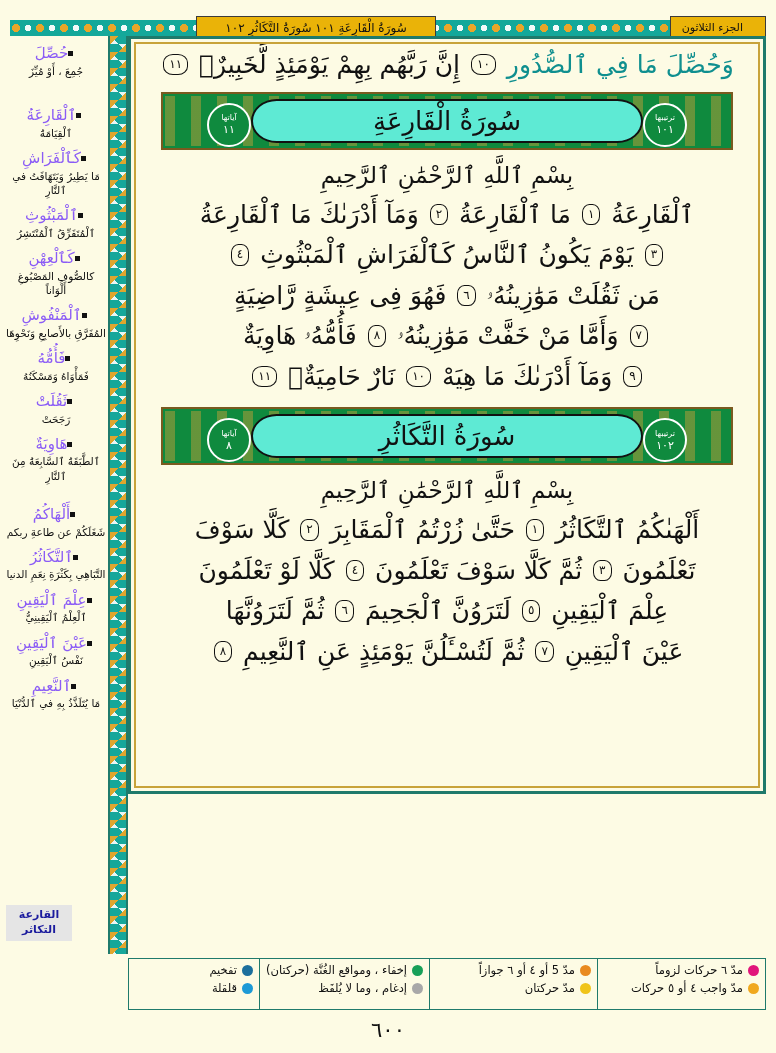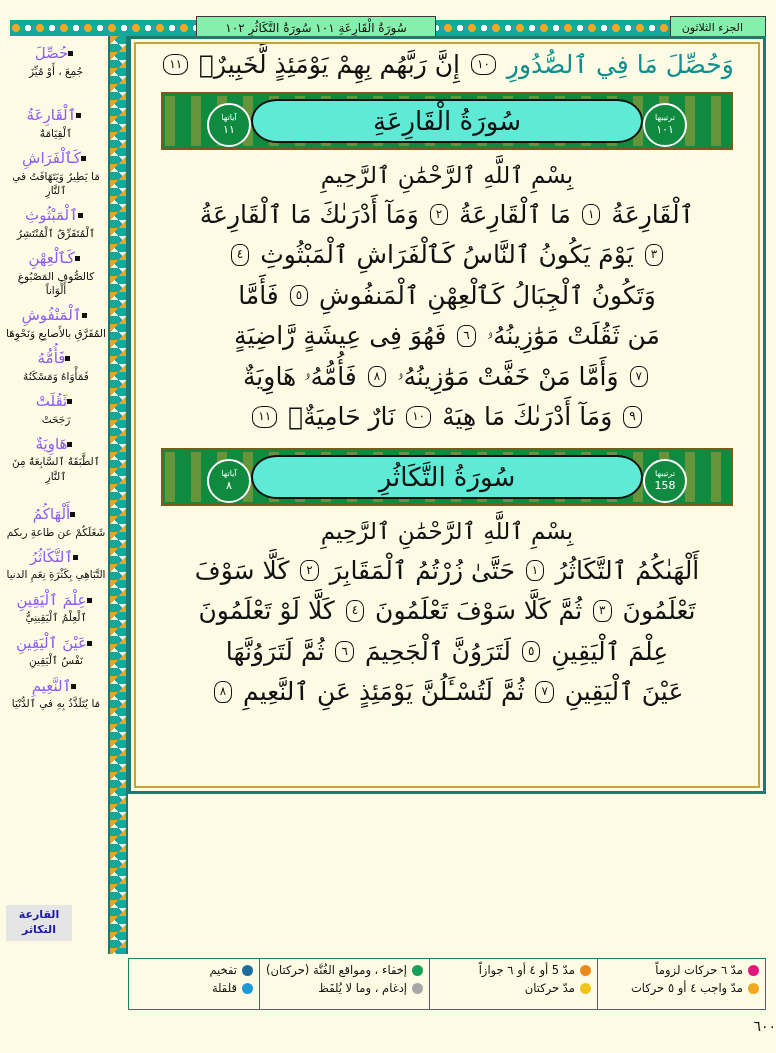--- a/index.html
+++ b/index.html
@@ -20,21 +20,21 @@
   }
   .ornament-band .dots{
     position:absolute;inset:0;
     background-image:
       radial-gradient(circle at 6px 8px, #f5a623 0 4px, transparent 4px),
       radial-gradient(circle at 18px 8px, #ffffff 0 3px, transparent 3px);
     background-size:24px 16px;
     opacity:.95;
   }
   .hdr-box{
-    position:absolute;top:8px;background:#86efac;border:1px solid #3b3b3b;
+    position:absolute;top:8px;background:#eab308;border:1px solid #3b3b3b;
     height:22px;line-height:22px;text-align:center;
     font-family:"DejaVu Sans","Liberation Sans",sans-serif;
     font-size:12px;color:#111;white-space:nowrap;padding:0 22px;
     box-sizing:border-box;
   }
   .hdr-center{left:186px;width:240px;}
   .hdr-right{right:0px;width:96px;font-size:11px;}
 
   
   .frame{
@@ -147,22 +147,22 @@
   .legend-col{
     flex:1;border-left:1px solid #1f7a6b;padding:4px 6px;
     display:flex;flex-direction:column;justify-content:flex-start;gap:4px;
   }
   .legend-col:last-child{border-left:none;}
   .legend-col.narrow{flex:0 0 118px;}
   .legend-row{display:flex;align-items:center;gap:5px;font-size:11.5px;color:#111;white-space:nowrap;}
   .dot{width:11px;height:11px;border-radius:50%;flex:0 0 11px;}
 
   .pagenum{
-    position:absolute;left:0;right:0;top:1018px;
-    font-size:14px;color:#111;letter-spacing:1px;
+    position:absolute;left:0;right:0;top:1018px;text-align:center;
+    font-size:21px;color:#111;letter-spacing:1px;
   }
 </style>
 </head>
 <body>
 
 <div class="page">
 
   <div class="top-strip">
     <div class="ornament-band">
       <div class="dots"></div>
@@ -315,25 +315,20 @@
         <span class="ayah-num">٢</span>
         <span>وَمَآ أَدْرَىٰكَ مَا ٱلْقَارِعَةُ</span>
       </div>
 
       <div class="line">
         <span class="ayah-num">٣</span>
         <span>يَوْمَ يَكُونُ ٱلنَّاسُ كَٱلْفَرَاشِ ٱلْمَبْثُوثِ</span>
         <span class="ayah-num">٤</span>
       </div>
 
-      <div class="line">
-        <span>وَتَكُونُ ٱلْجِبَالُ كَٱلْعِهْنِ ٱلْمَنفُوشِ</span>
-        <span class="ayah-num">٥</span>
-        <span>فَأَمَّا</span>
-      </div>
 
       <div class="line">
         <span>مَن ثَقُلَتْ مَوَٰزِينُهُۥ</span>
         <span class="ayah-num">٦</span>
         <span>فَهُوَ فِى عِيشَةٍ رَّاضِيَةٍ</span>
       </div>
 
       <div class="line">
         <span class="ayah-num">٧</span>
         <span>وَأَمَّا مَنْ خَفَّتْ مَوَٰزِينُهُۥ</span>
@@ -346,21 +341,21 @@
         <span>وَمَآ أَدْرَىٰكَ مَا هِيَهْ</span>
         <span class="ayah-num">١٠</span>
         <span>نَارٌ حَامِيَةٌۢ</span>
         <span class="ayah-num">١١</span>
       </div>
 
       <div class="banner" style="margin-top:10px;">
         <div class="arab-pattern"></div>
         <div class="medallion med-right">
           <span class="lbl">ترتيبها</span>
-          <span class="num">158</span>
+          <span class="num">١٠٢</span>
         </div>
         <div class="medallion med-left">
           <span class="lbl">آياتها</span>
           <span class="num">٨</span>
         </div>
         <div class="plate">
           <span class="sname">سُورَةُ التَّكَاثُرِ</span>
         </div>
       </div>
 

